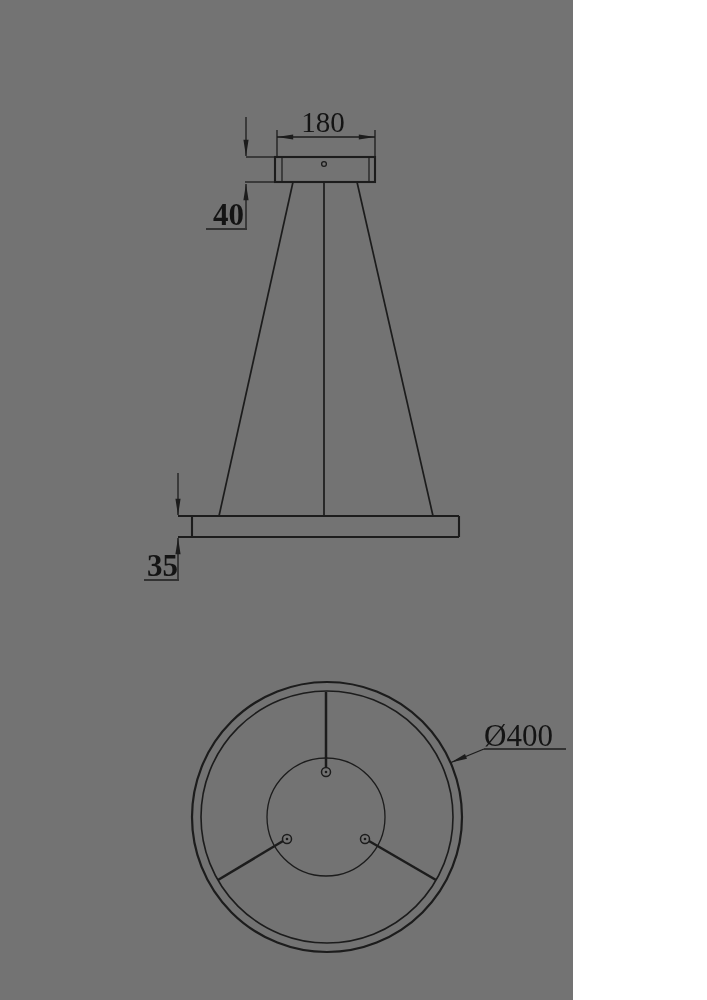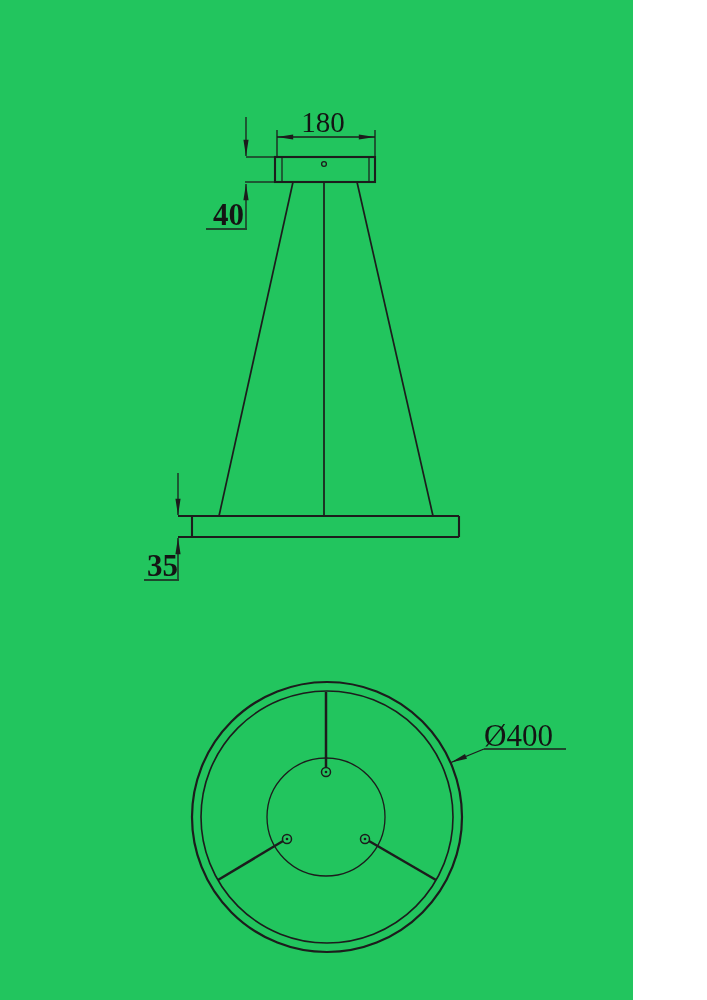--- a/index.html
+++ b/index.html
@@ -1,19 +1,19 @@
 <!DOCTYPE html>
 <html><head>
 <meta charset="utf-8">
 <style>
   html,body{margin:0;padding:0;background:#ffffff;}
   .sheet{
     position:relative;
-    width:633px;height:1000px;
-    background:#22c55e;
+    width:573px;height:1000px;
+    background:#737373;
     overflow:hidden;
     font-family:"Liberation Serif", serif;
   }
   svg{display:block;}
   .ln{stroke:#1c1c1c;fill:none;stroke-linecap:butt;}
   .w-heavy{stroke-width:2.1;}
   .w-med{stroke-width:1.7;}
   .w-thin{stroke-width:1.2;}
   .w-spoke{stroke-width:2.5;}
   .dim{stroke:#1c1c1c;stroke-width:1.3;fill:none;}

